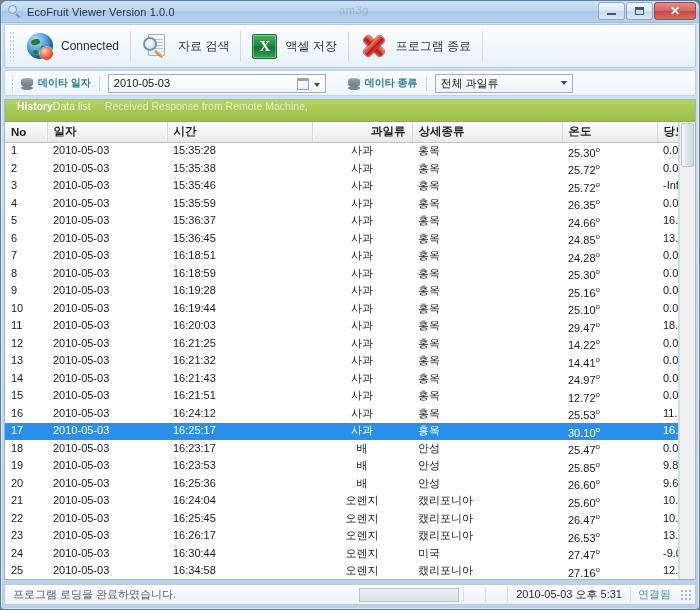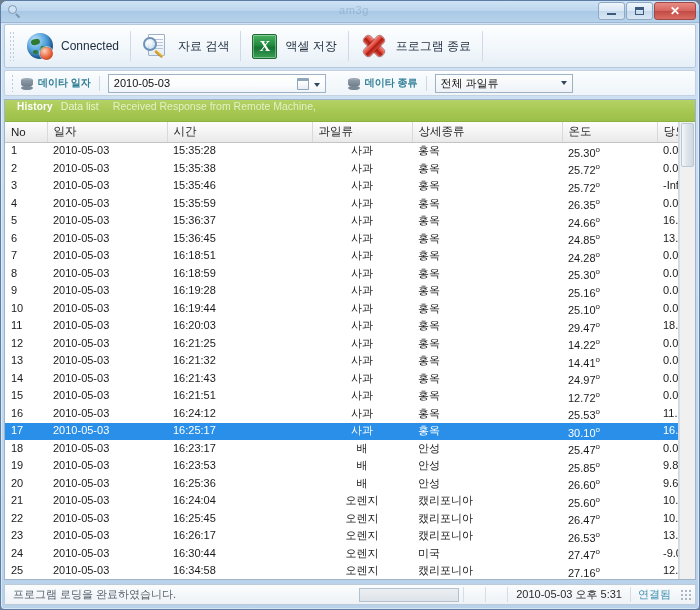--- a/index.html
+++ b/index.html
@@ -312,21 +312,20 @@
   .history-title {
     font-size: 10px;
     font-weight: bold;
     color: #ffffff;
     letter-spacing: 0.2px;
     font-family: "Liberation Sans", sans-serif;
   }
   .history-sub1 {
     font-size: 10.5px;
     color: #eaf4d2;
-    margin-left: 8px;
   }
   .history-sub2 {
     font-size: 10.5px;
     color: #e2f0c6;
     margin-left: 14px;
   }
 
   .grid-wrap {
     flex: 1 1 auto;
     display: flex;
@@ -344,28 +343,28 @@
     border-collapse: collapse;
     table-layout: fixed;
     font-size: 11px;
     color: #1a1a1a;
   }
   table.data thead th {
     height: 20px;
     background: linear-gradient(to bottom, #fdfdfd 0%, #f3f3f3 50%, #e9e9e9 100%);
     border-bottom: 1px solid #c4c4c4;
     border-right: 1px solid #d9d9d9;
-    font-weight: normal;
+    font-weight: bold;
     font-size: 11.5px;
     color: #1d1d1d;
     padding: 0 6px;
     text-align: left;
     white-space: nowrap;
   }
-  table.data thead th.ctr { text-align: left; }
+  table.data thead th.ctr { text-align: right; }
   table.data tbody td {
     height: 13.85px;
     line-height: 13.85px;
     padding: 0 6px;
     white-space: nowrap;
     overflow: hidden;
     font-size: 11px;
   }
   table.data tbody td.ctr { text-align: center; }
   table.data tbody tr.sel td {
@@ -460,20 +459,21 @@
 </head>
 <body>
 
 <div class="app-window">
 
   <div class="titlebar">
     <div class="title-icon">
       <div class="mag-circle"></div>
         <div class="mag-handle"></div>
     </div>
+    <div class="title-text">EcoFruit Viewer Version 1.0.0</div>
     <div class="title-watermark">am3g</div>
     <div class="win-buttons">
       <div class="win-btn">
         <div class="glyph-min"></div>
       </div>
       <div class="win-btn">
         <div class="glyph-max"></div>
       </div>
       <div class="win-btn close">
         <div class="glyph-close">✕</div>

